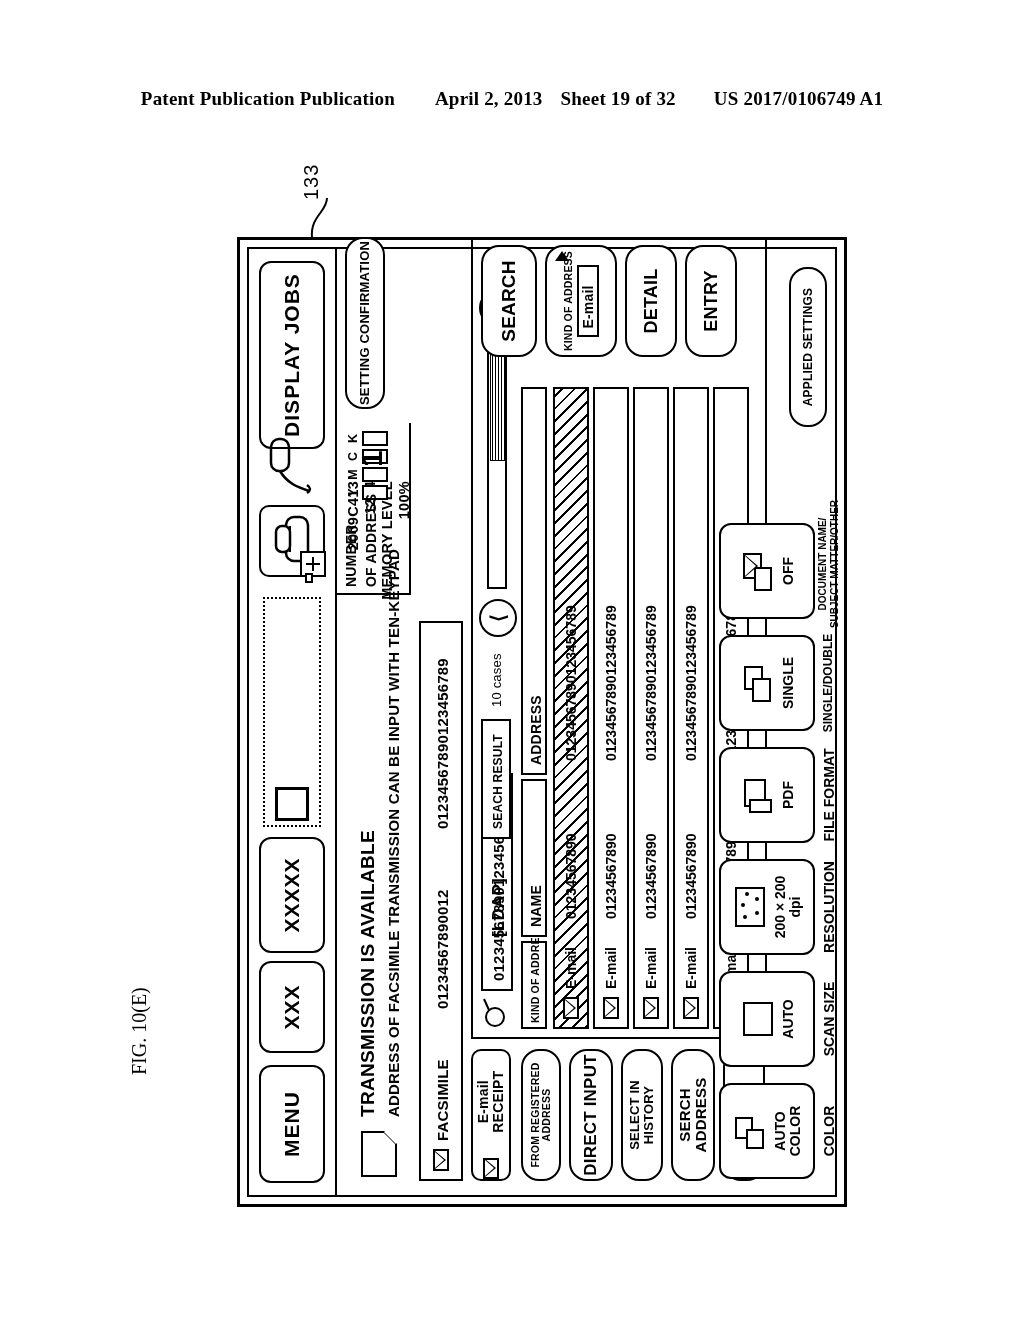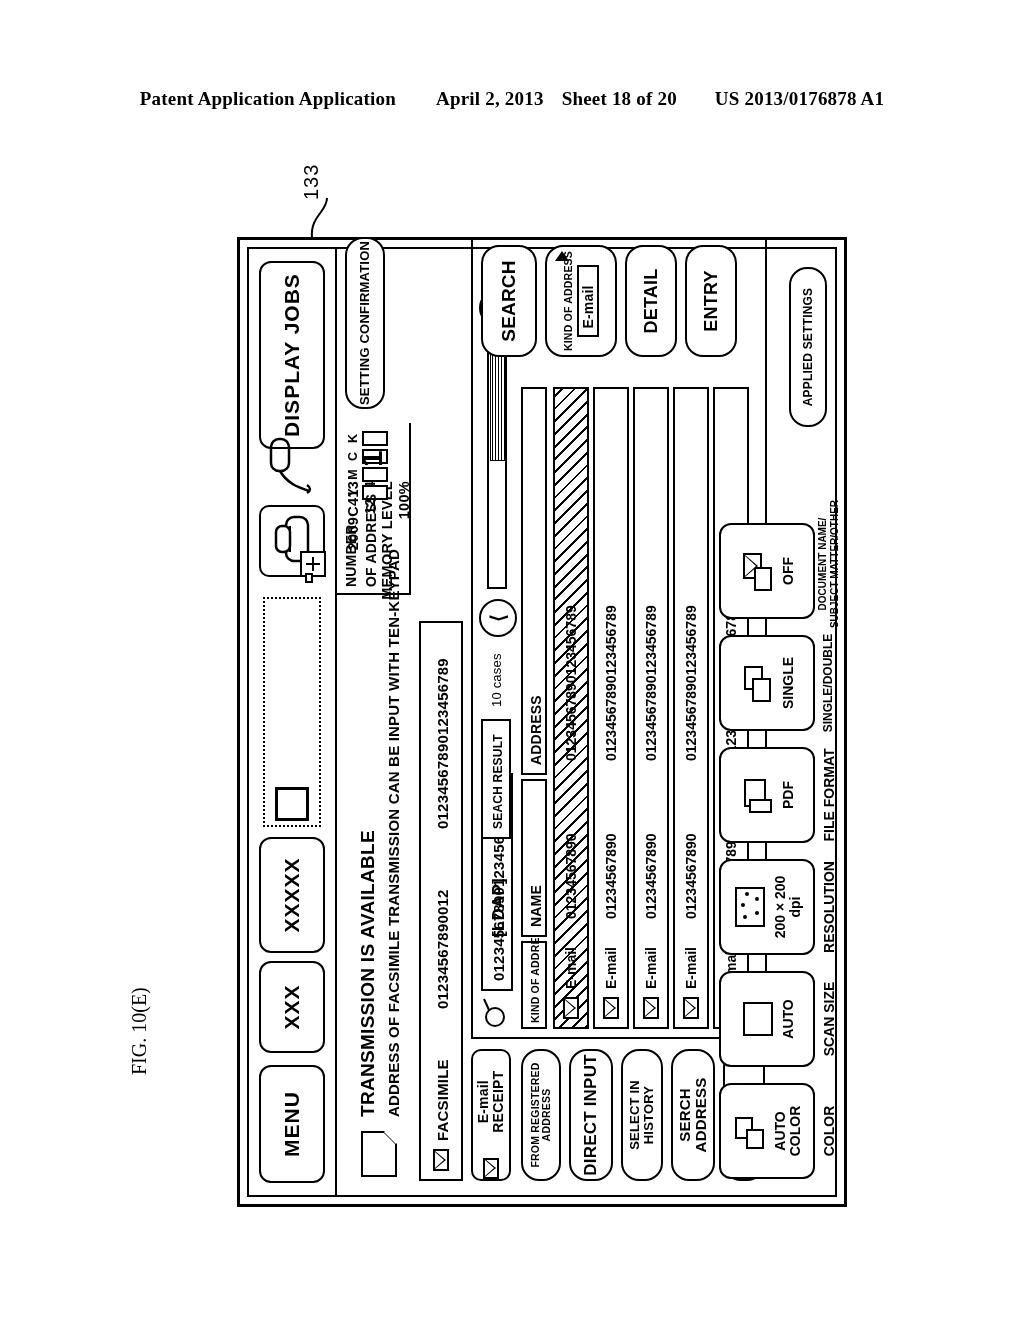--- a/index.html
+++ b/index.html
@@ -361,21 +361,21 @@
 
   
   .magnifier { position:absolute; }
 
   
 </style>
 </head>
 <body>
 
 <div class="pub-header">
-  <span>Patent Application Application</span><span class="gap-a"></span><span>April 2, 2013</span><span class="gap-b"></span><span>Sheet 18 of 20</span><span class="gap-c"></span><span>US 2013/0176878 A1</span>
+  <span>Patent Publication Publication</span><span class="gap-a"></span><span>April 2, 2013</span><span class="gap-b"></span><span>Sheet 19 of 32</span><span class="gap-c"></span><span>US 2017/0106749 A1</span>
 </div>
 
 <div class="fig-label">FIG. 10(E)</div>
 
 <div class="ref-133">133</div>
 <svg class="leader" viewBox="0 0 26 44">
   <path d="M21,2 C21,16 4,20 6,42" stroke="#000" stroke-width="2" fill="none"></path>
 </svg>
 
 <div id="panel-rot">

